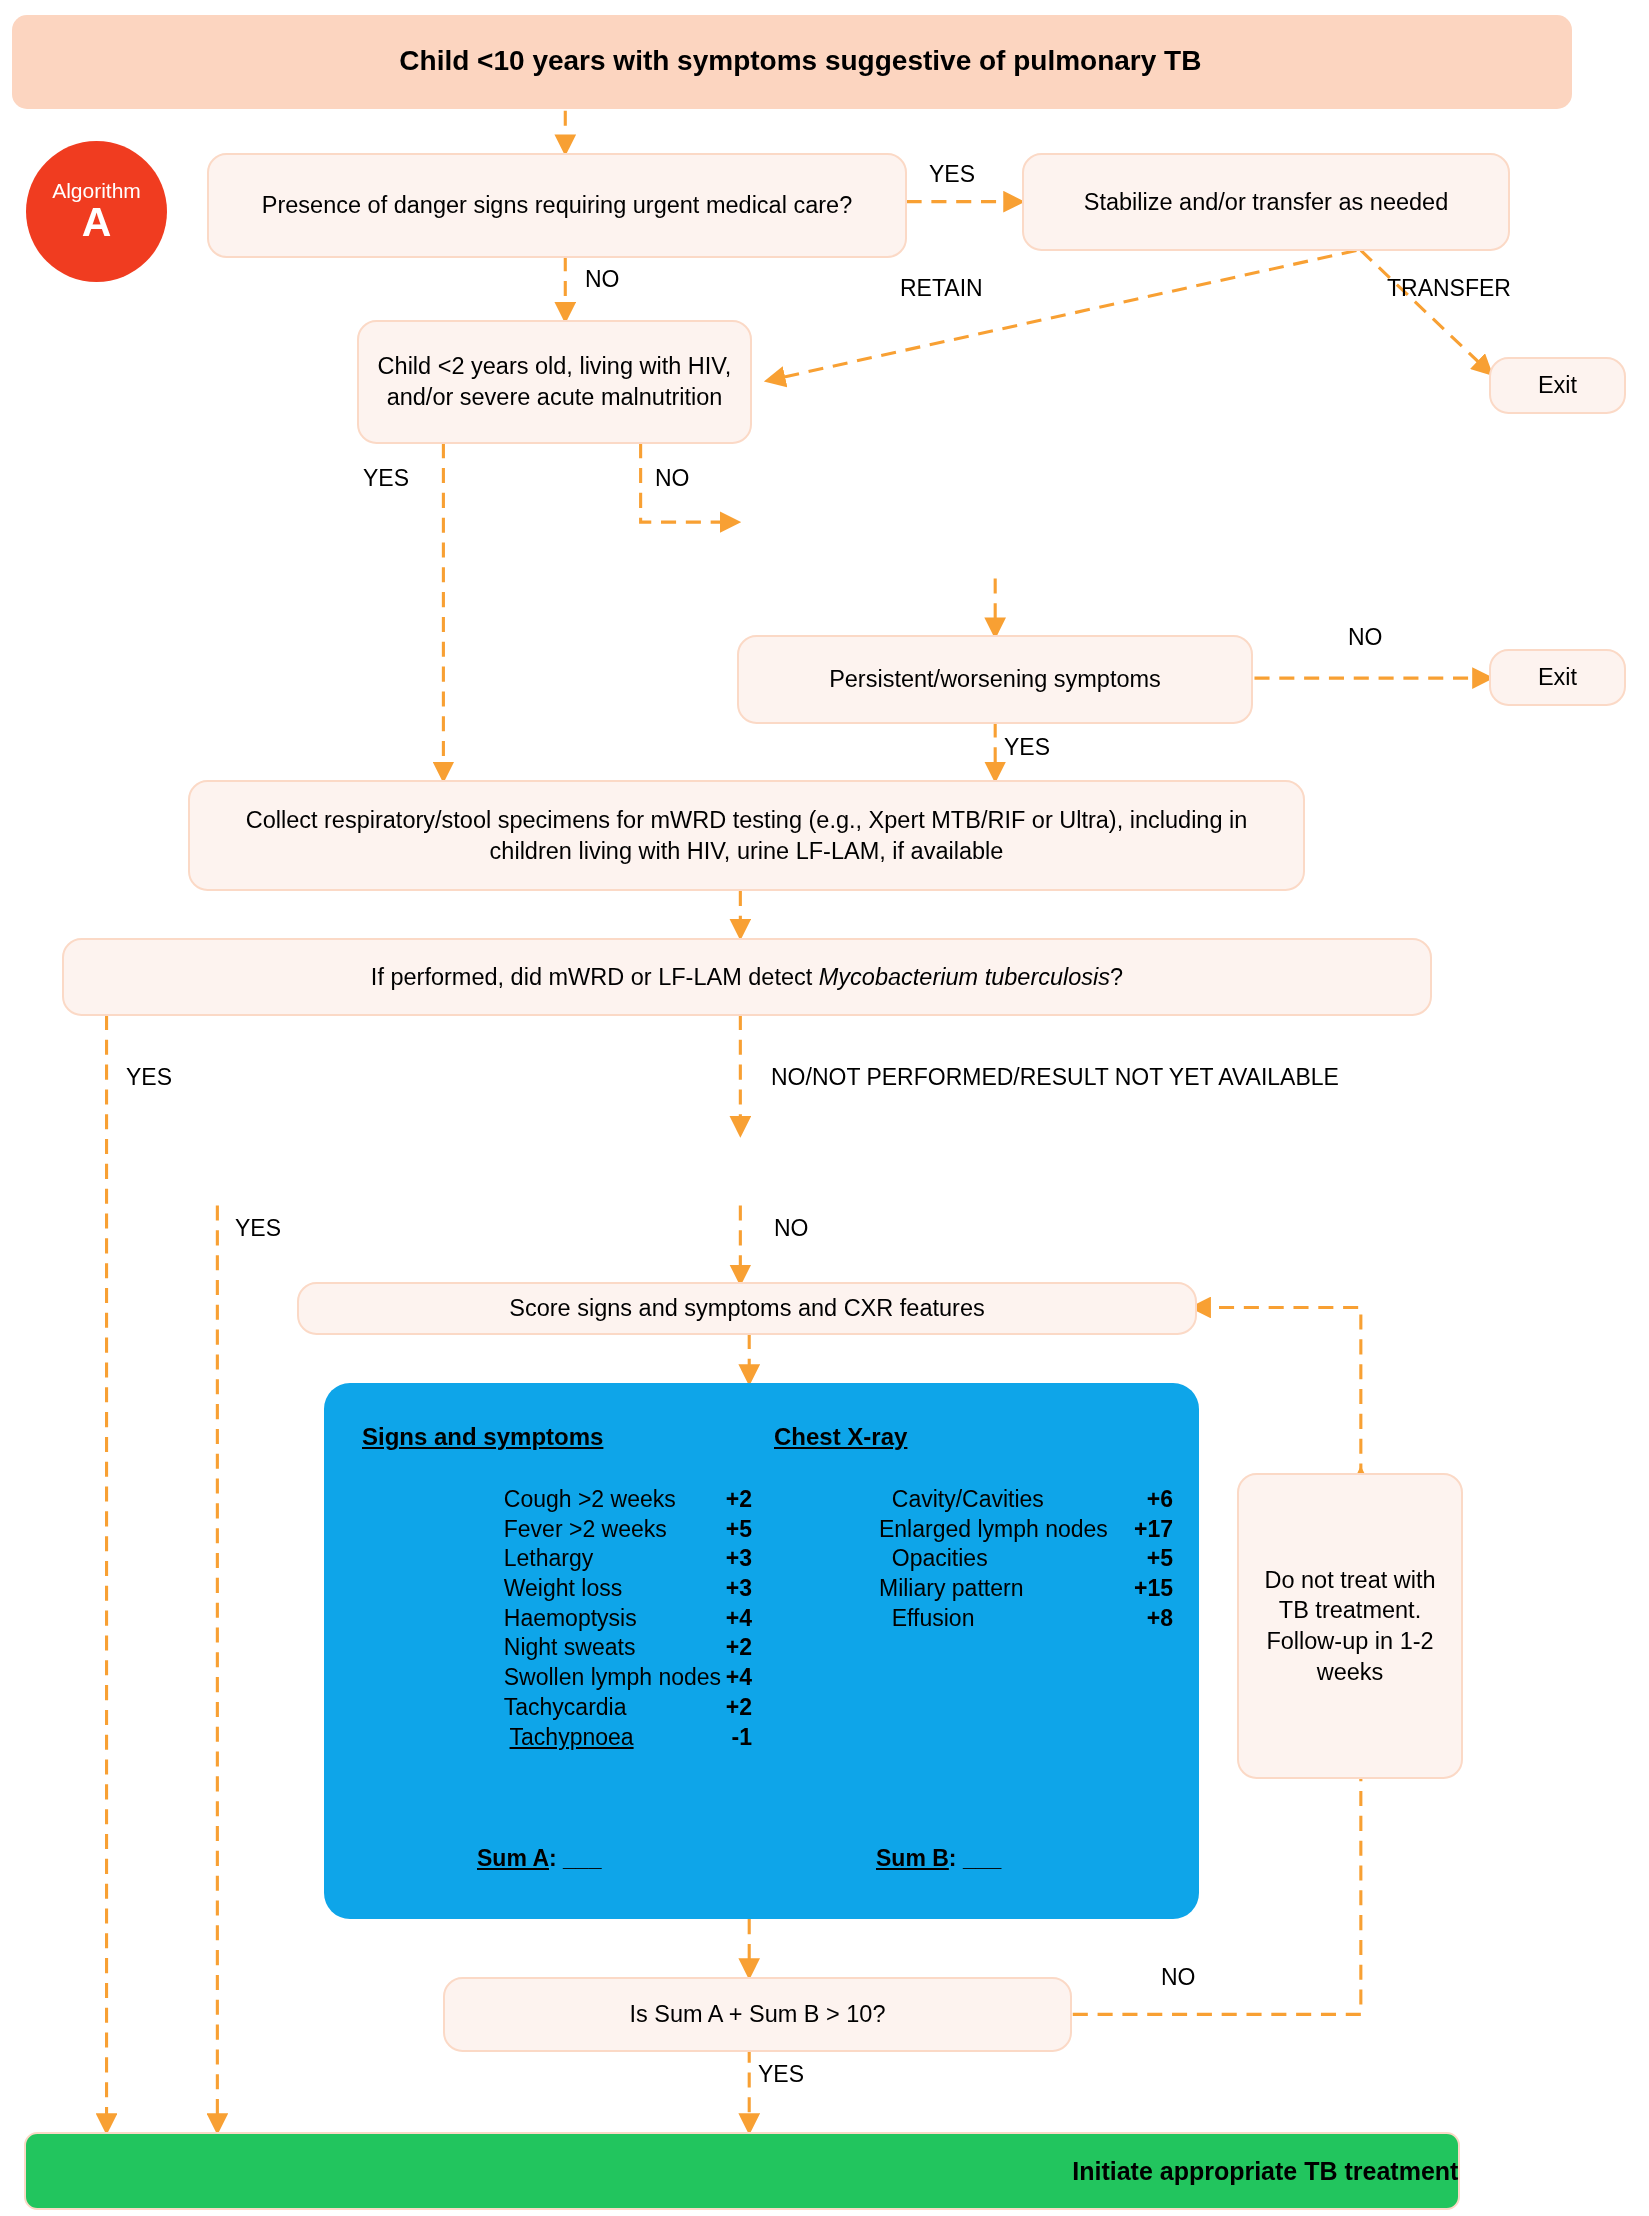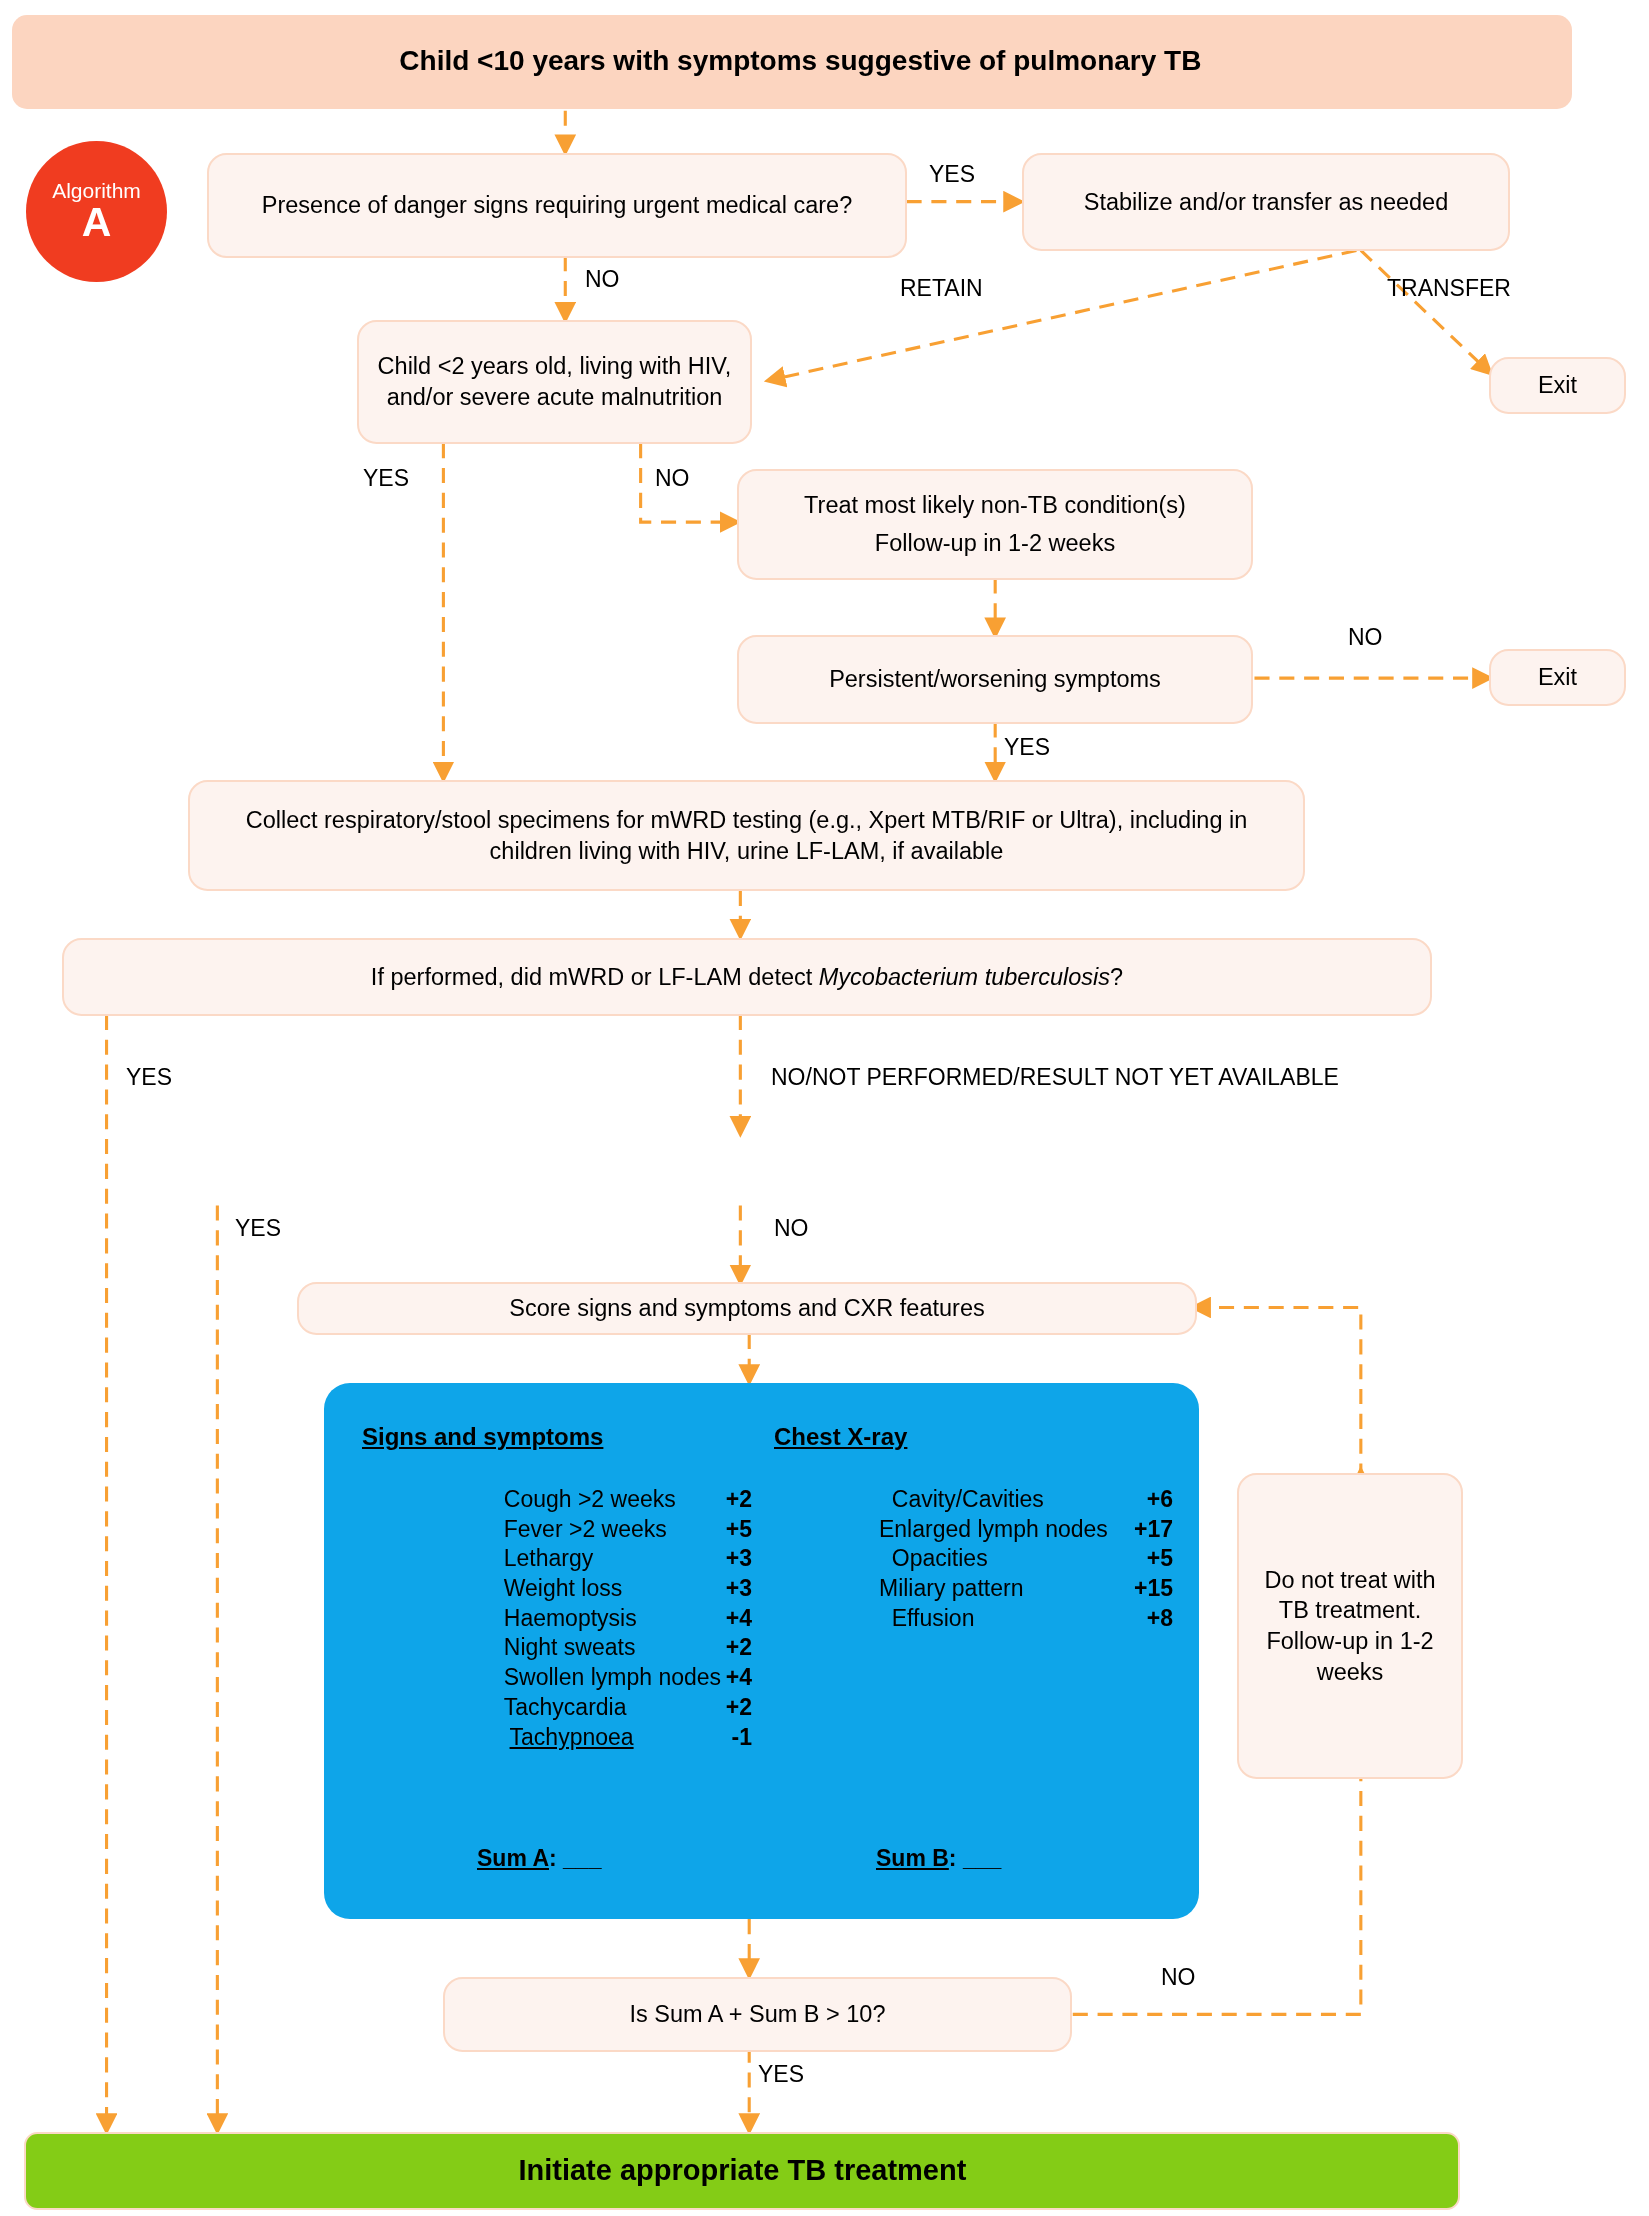--- a/index.html
+++ b/index.html
@@ -38,25 +38,26 @@
     background: #FCD5C0;
     border: none;
     border-radius: 15px;
     font-weight: bold;
     font-size: 28px;
     color: #000;
     padding-left: 16px;
   }
   
   .footer {
-    background: #84cc16;
+    background: #22c55e;
     border: 2.2px solid #FBD9C6;
     border-radius: 13.3px;
     font-weight: bold;
-    font-size: 29px;
+    font-size: 25px;
+    justify-content: flex-end;
   }
   
   .badge {
     background: #F03C20;
     border-radius: 50%;
     color: #ffffff;
     flex-direction: column;
     line-height: 1.0;
   }
   .badge .badge-title { font-size: 21px; font-weight: 400; margin-bottom: 1.8px;}
@@ -182,24 +183,20 @@
   </div>
 
   <div class="node box" style="left:1489px; top:357px; width:137px; height:57px;">
     <span>Exit</span>
   </div>
 
   <div class="node box" style="left:357px; top:320px; width:395px; height:124px;">
     <span>Child &lt;2 years old, living with HIV, and/or severe acute malnutrition</span>
   </div>
 
-  <div class="node box" style="left:737px; top:469px; width:516px; height:111px; flex-direction:column; justify-content:center;">
-    <span style="display:block;">Treat most likely non-TB condition(s)</span>
-    <span style="display:block; margin-top:7px;">Follow-up in 1-2 weeks</span>
-  </div>
 
   <div class="node box" style="left:737px; top:635px; width:516px; height:89px;">
     <span>Persistent/worsening symptoms</span>
   </div>
 
   <div class="node box" style="left:1489px; top:649px; width:137px; height:57px;">
     <span>Exit</span>
   </div>
 
   <div class="node box" style="left:62px; top:938px; width:1370px; height:78px;">

